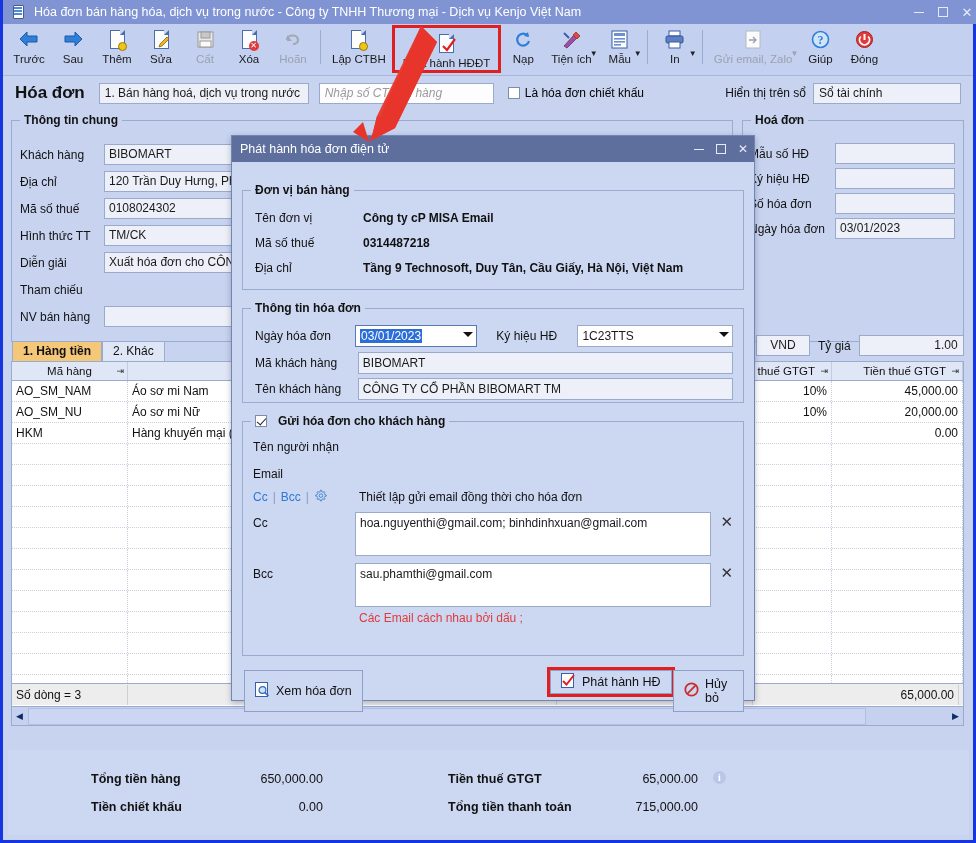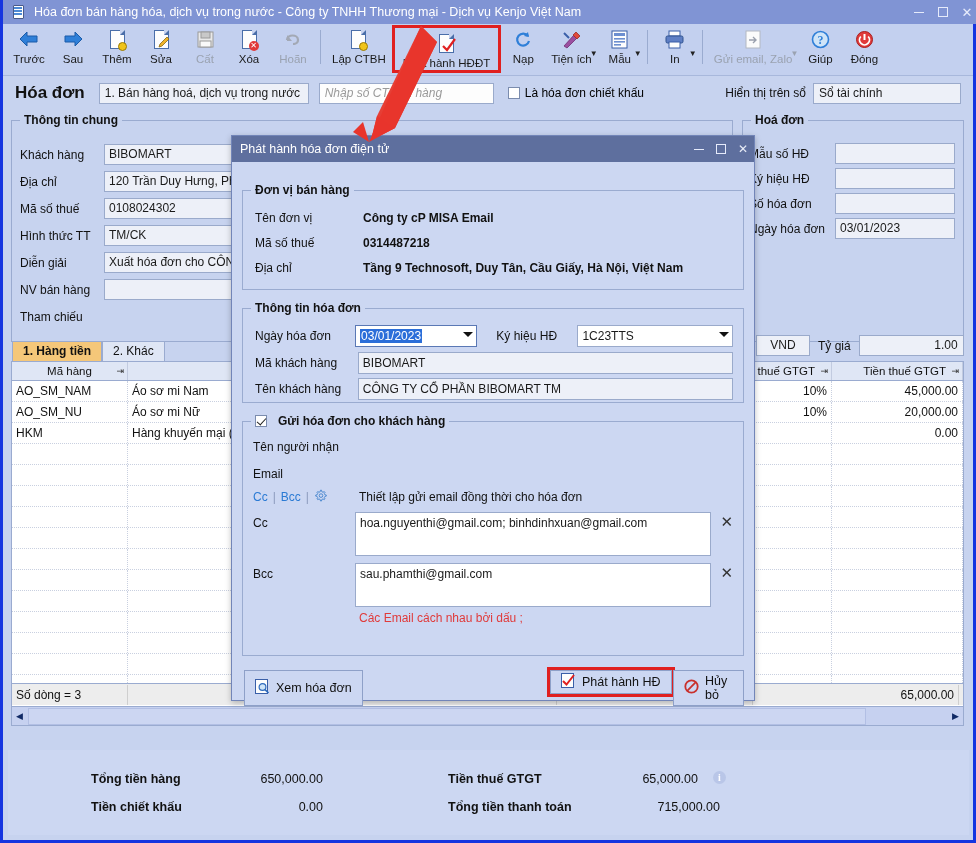--- a/index.html
+++ b/index.html
@@ -192,21 +192,21 @@
   .dcombo .sel { background:#2b6ed9; color:#fff; padding:0 1px; }
   .dtext {
     background:#ffffff; border:1px solid #9aaacb; font-size:12px; color:#1a1a1a;
     padding:3px 4px; overflow:hidden;
   }
   .lnk { color:#2a7ad4; font-size:12px; }
   .xbtn { color:#333; font-size:15px; line-height:15px; }
   .note-red { color:#e03a3a; font-size:12px; }
 
   .dbtn-std {
-    border:1px solid #8ea0c8; background:#ccd7f2; height:36px;
+    border:1px solid #8ea0c8; background:#ccd7f2; height:42px;
     display:inline-flex; align-items:center; gap:6px; padding:0 10px; font-size:12.5px; color:#111;
   }
   .dbtn-wrap-hl { border:3px solid #e02020; display:inline-block; padding:0; }
 
   
   #red-arrow { position:absolute; left:330px; top:20px; width:120px; height:130px; pointer-events:none; }
 </style>
 </head>
 <body>
 
@@ -438,25 +438,25 @@
       </div>
       <div style="display:flex;align-items:center;height:27px">
         <span class="fld-label" style="width:84px">Hình thức TT</span>
         <span class="fld-ro" style="width:300px">TM/CK</span>
       </div>
       <div style="display:flex;align-items:center;height:27px">
         <span class="fld-label" style="width:84px">Diễn giải</span>
         <span class="fld-ro" style="width:300px">Xuất hóa đơn cho CÔNG T</span>
       </div>
       <div style="display:flex;align-items:center;height:27px">
+        <span class="fld-label" style="width:84px">Tham chiếu</span>
+      </div>
+      <div style="display:flex;align-items:center;height:27px">
         <span class="fld-label" style="width:84px">NV bán hàng</span>
         <span class="fld-ro" style="width:300px"></span>
-      </div>
-      <div style="display:flex;align-items:center;height:27px">
-        <span class="fld-label" style="width:84px">Tham chiếu</span>
       </div>
     </div>
   </div>
 
   <div class="groupbox" style="left:739px; top:120px; width:222px; height:222px;">
     <div class="gb-title">Hoá đơn</div>
     <div style="position:absolute;left:6px;top:20px">
       <div style="display:flex;align-items:center;height:25px">
         <span class="fld-label" style="width:86px">Mẫu số HĐ</span>
         <span class="fld-ro" style="width:120px"></span>
@@ -633,21 +633,21 @@
     <span class="tot-val" style="left:195px; top:22px; width:120px">650,000.00</span>
 
     <span class="tot-lbl" style="left:83px; top:50px">Tiền chiết khấu</span>
     <span class="tot-val" style="left:195px; top:50px; width:120px">0.00</span>
 
     <span class="tot-lbl" style="left:440px; top:22px">Tiền thuế GTGT</span>
     <span class="tot-val" style="left:570px; top:22px; width:120px">65,000.00</span>
     <span class="info-i" style="left:705px; top:21px">i</span>
 
     <span class="tot-lbl" style="left:440px; top:50px">Tổng tiền thanh toán</span>
-    <span class="tot-val" style="left:592px; top:50px; width:120px">715,000.00</span>
+    <span class="tot-val" style="left:570px; top:50px; width:120px">715,000.00</span>
   </div>
 
   <div id="dlg">
     <div id="dlg-title">
       <span>Phát hành hóa đơn điện tử</span>
       <span class="dlg-ctrls">
         <span class="dbtn">
             <span class="glyph-min"></span>
           </span>
         <span class="dbtn">

